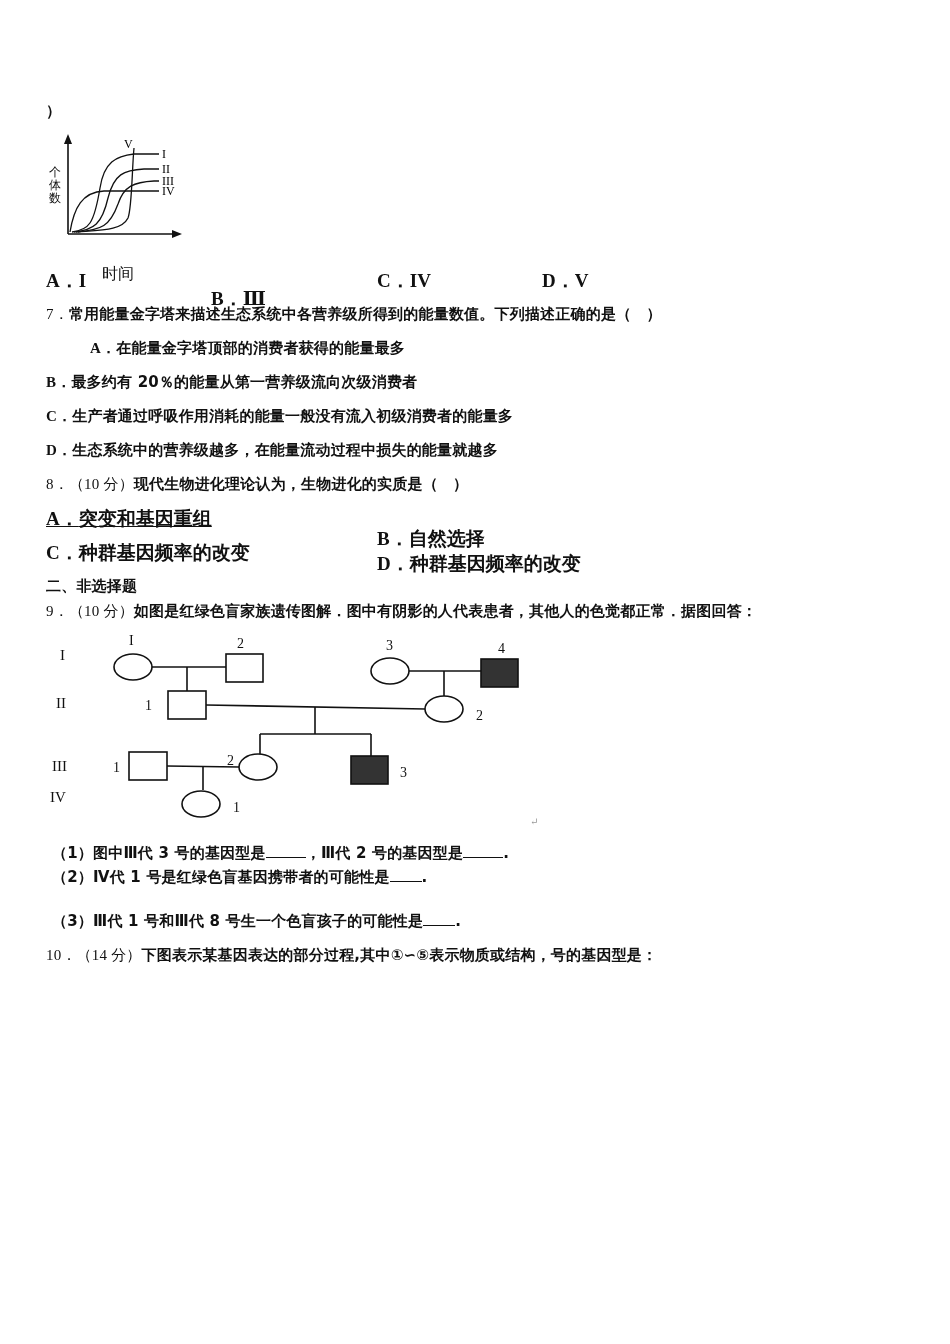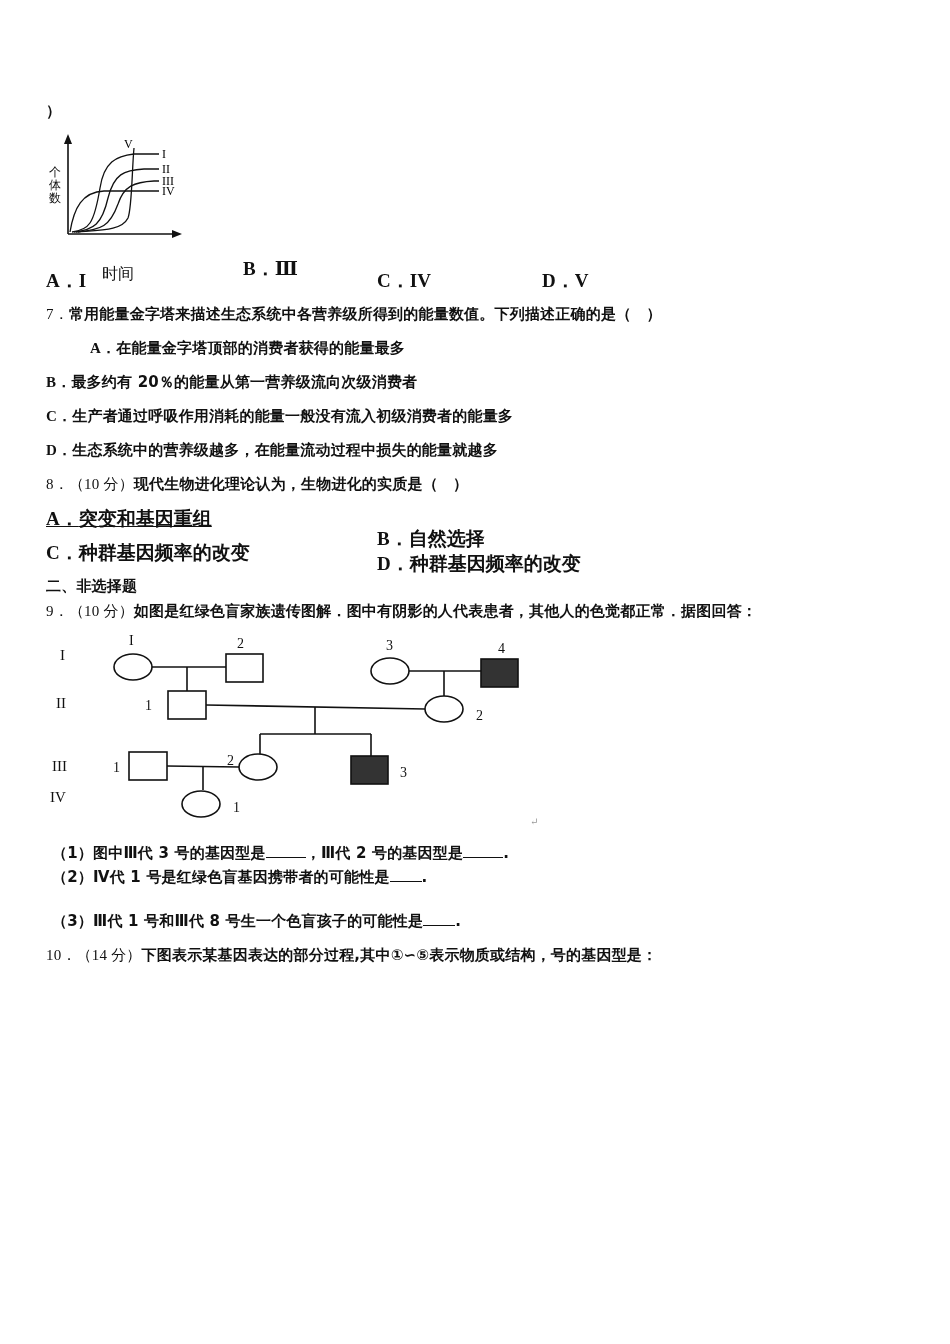--- a/index.html
+++ b/index.html
@@ -52,21 +52,21 @@
     <div>个</div>
     <div>体</div>
     <div>数</div>
   </div>
   <div style="position:absolute; left:58px; top:108px; font-size:16px;margin-top:28px;">时间</div>
 </div>
 
 <div class="opt" style="left:46px; top:270px;">
   <span class="opt-letter">A．</span><span class="serif">I</span>
 </div>
-<div class="opt" style="left:211px; top:258px;margin-left:32px;">
+<div class="opt" style="left:211px; top:288px;">
   <span class="opt-letter">B．</span><span class="serif">Ⅲ</span>
 </div>
 <div class="opt" style="left:377px; top:270px;">
   <span class="opt-letter">C．</span><span class="serif">IV</span>
 </div>
 <div class="opt" style="left:542px; top:270px;">
   <span class="opt-letter">D．</span><span class="serif">V</span>
 </div>
 
 <div class="line" style="top:304px;">

